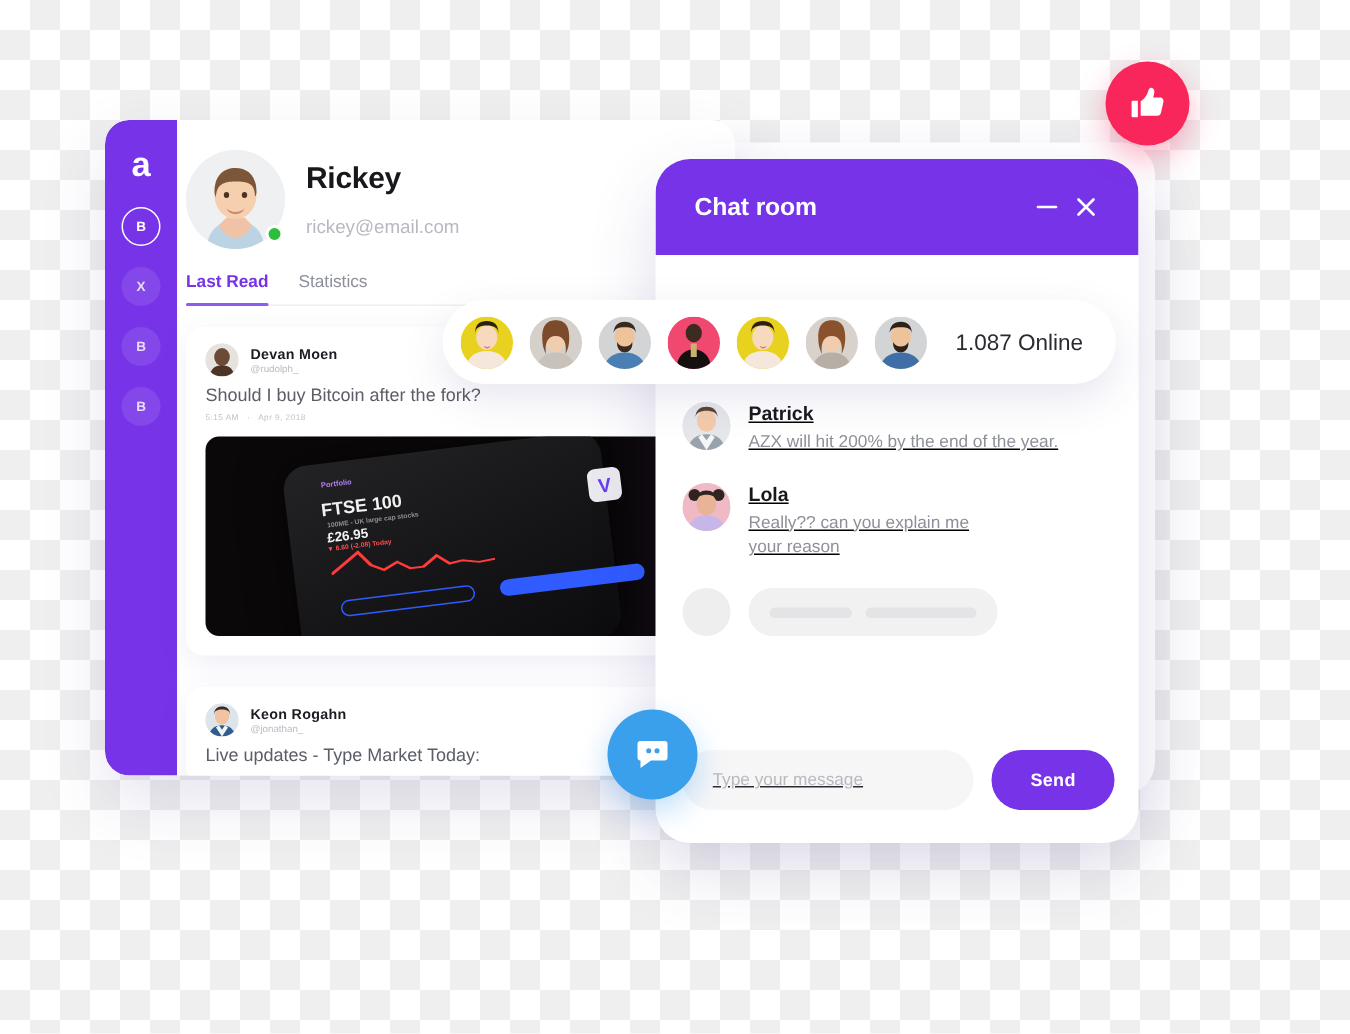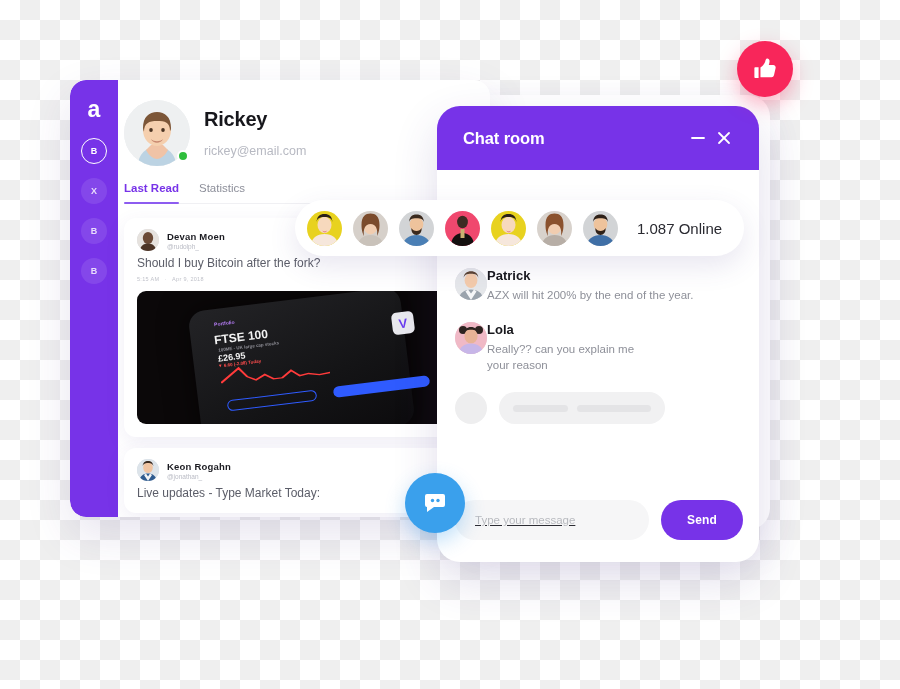--- a/index.html
+++ b/index.html
@@ -94,21 +94,21 @@
     font-size: 11.5px; color: #8d8f9a; padding-bottom: 9px;
     position: relative; white-space: nowrap; font-weight: 500;
   }
   .tab.active { color: #7733e8; font-weight: 700; }
   .tab.active::after {
     content: ""; position: absolute; left: 0; bottom: -1px;
     width: 100%; height: 2.5px; background: #8d5cf0; border-radius: 2px;
   }
 
   
-  .feed { margin-top: 14px; display: flex; flex-direction: column; gap: 11px; }
+  .feed { margin-top: 14px; display: flex; flex-direction: column; gap: 21px; }
   .post-card {
     background: #ffffff; border-radius: 12px;
     box-shadow: 0 6px 20px rgba(90,70,150,0.09);
     padding: 11px 13px 13px 13px;
   }
   .post-head { display: flex; align-items: center; gap: 8px; }
   .post-av { width: 22px; height: 22px; border-radius: 50%; overflow: hidden; flex: none; background:#d9dde2; }
   .post-name { font-size: 9.5px; font-weight: 700; color: #1b1b21; letter-spacing: .2px; }
   .post-handle { font-size: 6.5px; color: #b9bbc4; margin-top: 1px; }
   .post-text { font-size: 12px; color: #5b5d68; margin-top: 5px; }
@@ -131,21 +131,21 @@
   }
   .chat-header {
     height: 64px; background: #7733e8;
     display: flex; align-items: center;
     padding: 0 22px 0 26px; flex: none;
   }
   .chat-title { color: #ffffff; font-size: 16.5px; font-weight: 700; flex: 1; letter-spacing: -.1px; }
   .hdr-btn { color: #ffffff; display: flex; align-items: center; justify-content: center; width: 26px; height: 26px; }
   .chat-body { flex: 1; padding: 98px 18px 0 18px; position: relative; }
 
-  .msg { display: flex; margin-bottom: 18px; }
+  .msg { display: flex; gap: 12px; margin-bottom: 18px; text-decoration: underline; }
   .msg-av { width: 32px; height: 32px; border-radius: 50%; overflow: hidden; flex: none; background: #e7e1ea; }
   .msg-name { font-size: 13px; font-weight: 700; color: #17171c; }
   .msg-text { font-size: 11.5px; color: #8e9099; margin-top: 4px; line-height: 1.45; }
 
   .skeleton { display: flex; gap: 12px; align-items: center; margin-top: 4px; }
   .sk-av { width: 32px; height: 32px; border-radius: 50%; background: #eeeeef; flex: none; }
   .sk-bubble {
     height: 32px; width: 166px; border-radius: 16px; background: #f1f1f2;
     display: flex; align-items: center; gap: 9px; padding: 0 14px;
   }

